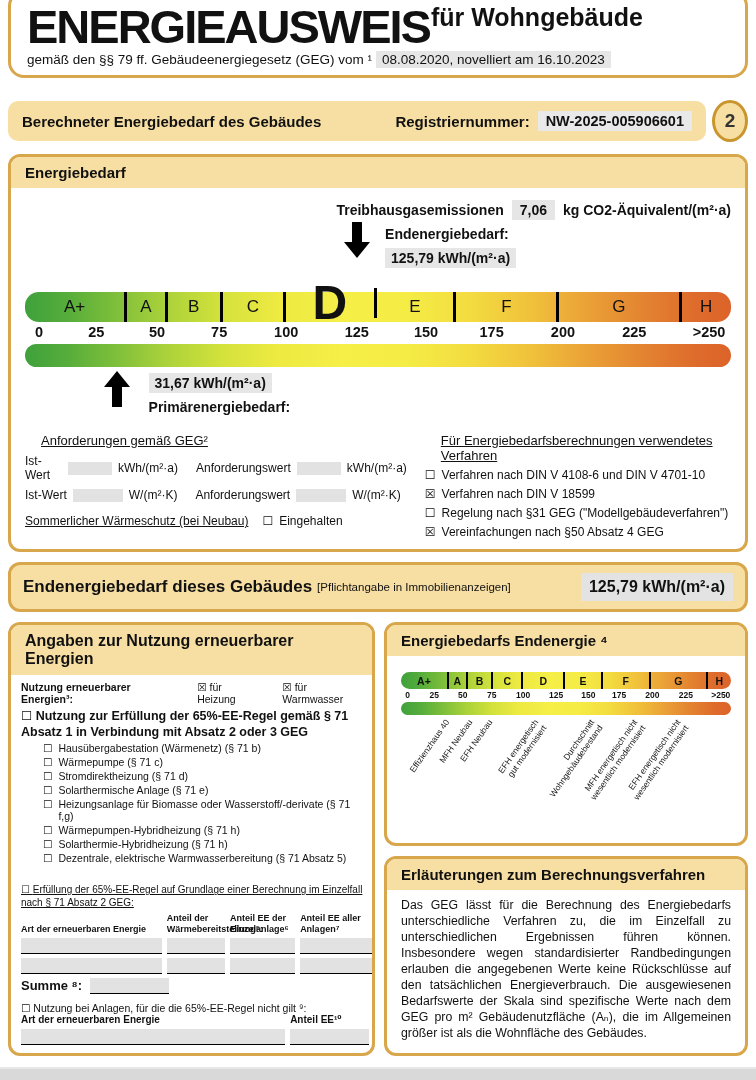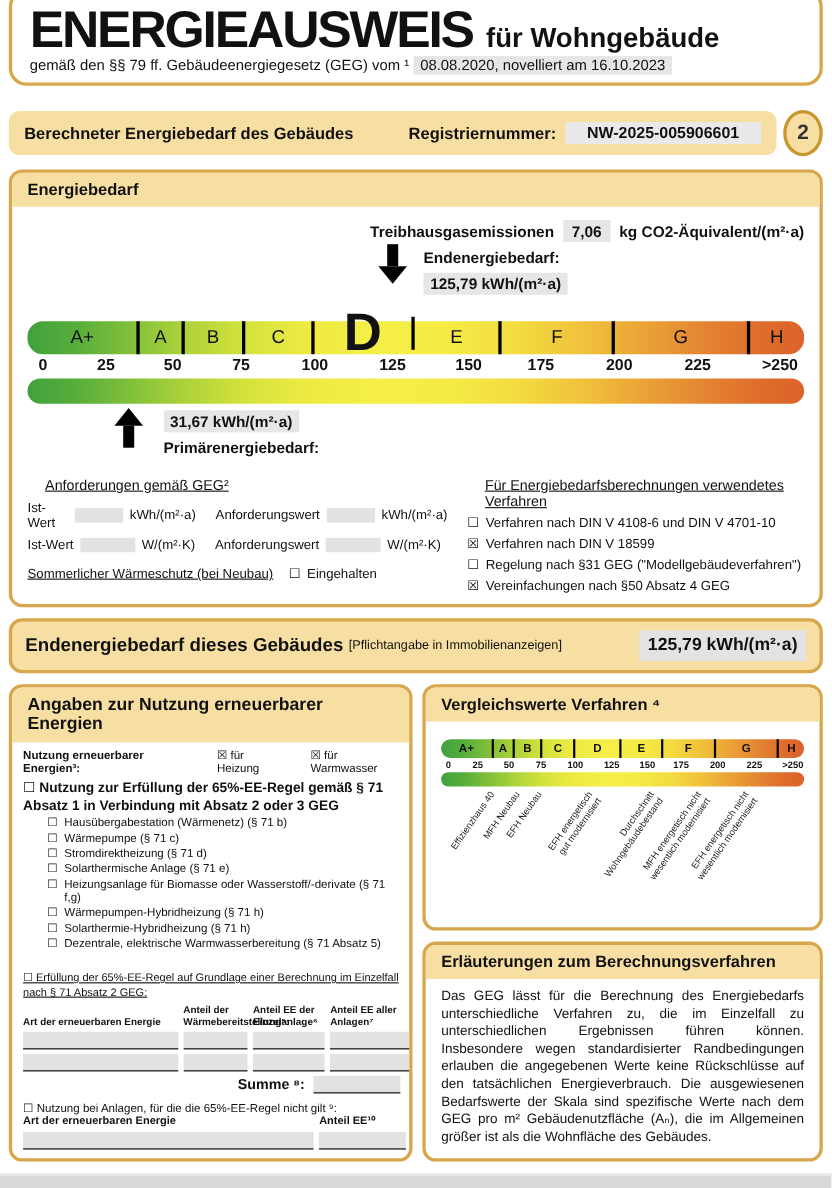--- a/index.html
+++ b/index.html
@@ -3,33 +3,33 @@
 <meta charset="utf-8">
 <style>
   html,body{margin:0;padding:0;background:#fff;}
   body{width:756px;height:1080px;overflow:hidden;position:relative;
        font-family:"Liberation Sans","DejaVu Sans",sans-serif;color:#111;}
   .page{position:absolute;inset:0;padding:0 8px;box-sizing:border-box;}
 
   
   .header-box{border:3px solid #d8a74b;border-radius:16px;background:#fff;
     margin-top:-10px;padding:10px 16px 8px 16px;}
-  .title-row{display:flex;align-items:flex-end;gap:12px;}
+  .title-row{display:flex;align-items:flex-start;gap:1px;}
   .big-title{font-size:47px;font-weight:700;letter-spacing:-2px;line-height:1;}
   .title-suffix{font-size:25px;font-weight:700;}
   .law-line{font-size:13.5px;margin-top:2px;}
   .law-line .fbox{background:#e6e6e6;padding:1px 6px;margin-left:4px;}
 
   
   .topbar-row{display:flex;align-items:center;gap:6px;margin-top:22px;}
   .topbar{flex:1;background:#f7dfa3;border-radius:10px;padding:10px 14px;
     display:flex;align-items:center;}
   .topbar .t1{font-weight:700;font-size:15px;}
   .topbar .t2{font-weight:700;font-size:15px;margin-left:auto;}
-  .topbar .reg{background:#e9e9e9;font-weight:700;font-size:14.5px;padding:2px 20px;margin-left:8px;}
+  .topbar .reg{background:#e9e9e9;font-weight:700;font-size:14.5px;padding:2px 8px;margin-left:8px;}
   .page-circle{width:30px;height:36px;border:3px solid #c9962e;border-radius:50%;
     background:#f7dfa3;display:flex;align-items:center;justify-content:center;
     font-size:19px;font-weight:700;color:#333;flex:0 0 auto;}
 
   
   .panel{border:3px solid #d8a74b;border-radius:12px;background:#fff;overflow:hidden;}
   .panel-head{background:#f7dfa3;padding:7px 14px;font-weight:700;font-size:15px;}
   .panel-body{padding:8px 14px 10px 14px;}
 
   .main-panel{margin-top:12px;}
@@ -97,21 +97,21 @@
   .lp .panel-body{padding:6px 8px 8px 10px;font-size:10.5px;}
 
   .usage-row{display:flex;gap:24px;font-size:10.5px;align-items:center;}
   .rule-main{font-weight:700;font-size:12.5px;margin-top:4px;line-height:1.25;}
   .sub-u{text-decoration:underline;margin-top:4px;margin-left:10px;font-size:10px;line-height:1.25;}
   .sub-list{margin-left:22px;font-size:10.5px;}
   .sub-list .opt{margin-top:2px;}
   .tbl1{display:grid;grid-template-columns:41% 17% 19% 23%;column-gap:5px;margin-top:4px;font-size:9px;}
   .tbl1 .hd{font-weight:700;line-height:1.15;align-self:end;}
   .cell{background:#e2e2e2;border-bottom:1.5px solid #000;height:15px;margin-top:4px;}
-  .sumrow{display:flex;justify-content:flex-end;align-items:center;gap:8px;margin-top:4px;}
+  .sumrow{display:flex;justify-content:flex-start;align-items:center;gap:8px;margin-top:4px;}
   .sumrow .slabel{font-weight:700;font-size:13px;}
   .sumrow .cell{width:23%;margin-top:0;}
   .tbl2{display:grid;grid-template-columns:77% 23%;column-gap:5px;font-size:10px;}
   .tbl2 .hd{font-weight:700;}
 
   .mini-scale{margin-top:8px;}
   .mini-scale .letters{height:17px;border-radius:9px;}
   .mini-scale .letters .seg{font-size:10.5px;font-weight:700;border-right:2px solid #000;}
   .mini-scale .letters .seg:last-child{border-right:none;}
   .mini-scale .ticks{height:13px;}
@@ -350,21 +350,21 @@
             <div class="cell"></div>
 
           </div>
 
         </div>
       </div>
     </div>
 
     <div class="rp">
       <div class="panel">
-        <div class="panel-head">Vergleichswerte Verfahren ⁴</div>
+        <div class="panel-head">Energiebedarfs Endenergie ⁴</div>
         <div class="panel-body">
           <div class="scale mini-scale">
             <div class="letters">
               <span class="seg" style="width:14.5%">A+</span>
               <span class="seg" style="width:5.7%">A</span>
               <span class="seg" style="width:7.8%">B</span>
               <span class="seg" style="width:9%">C</span>
               <span class="seg" style="width:12.8%">D</span>
               <span class="seg" style="width:11.3%">E</span>
               <span class="seg" style="width:14.6%">F</span>

